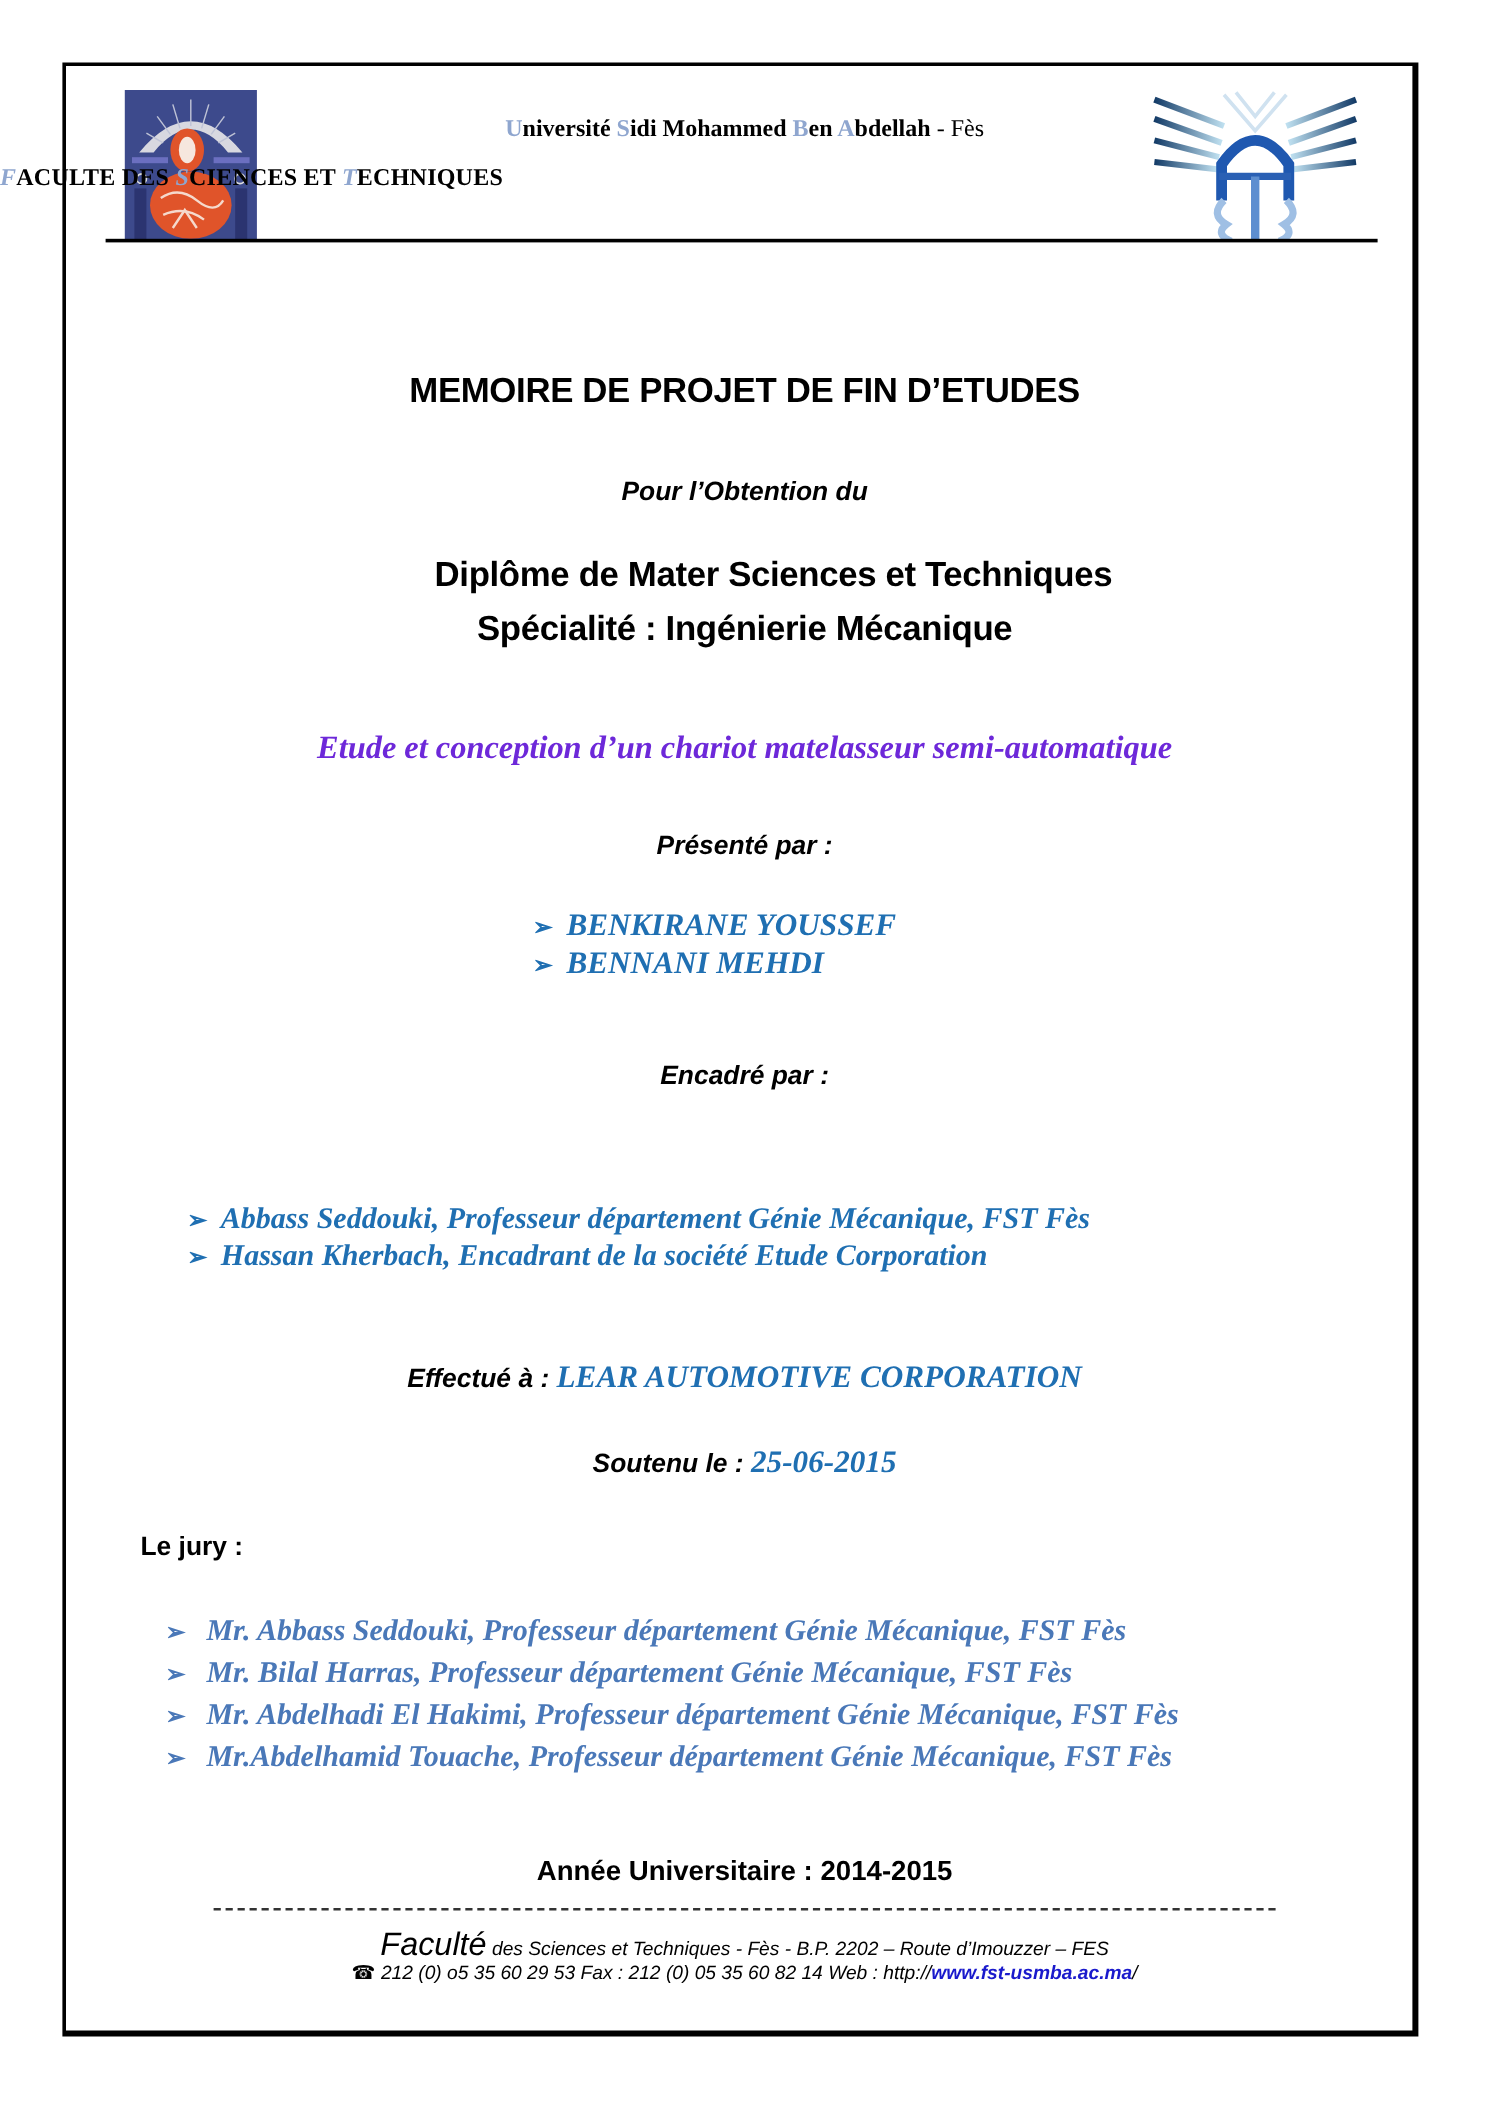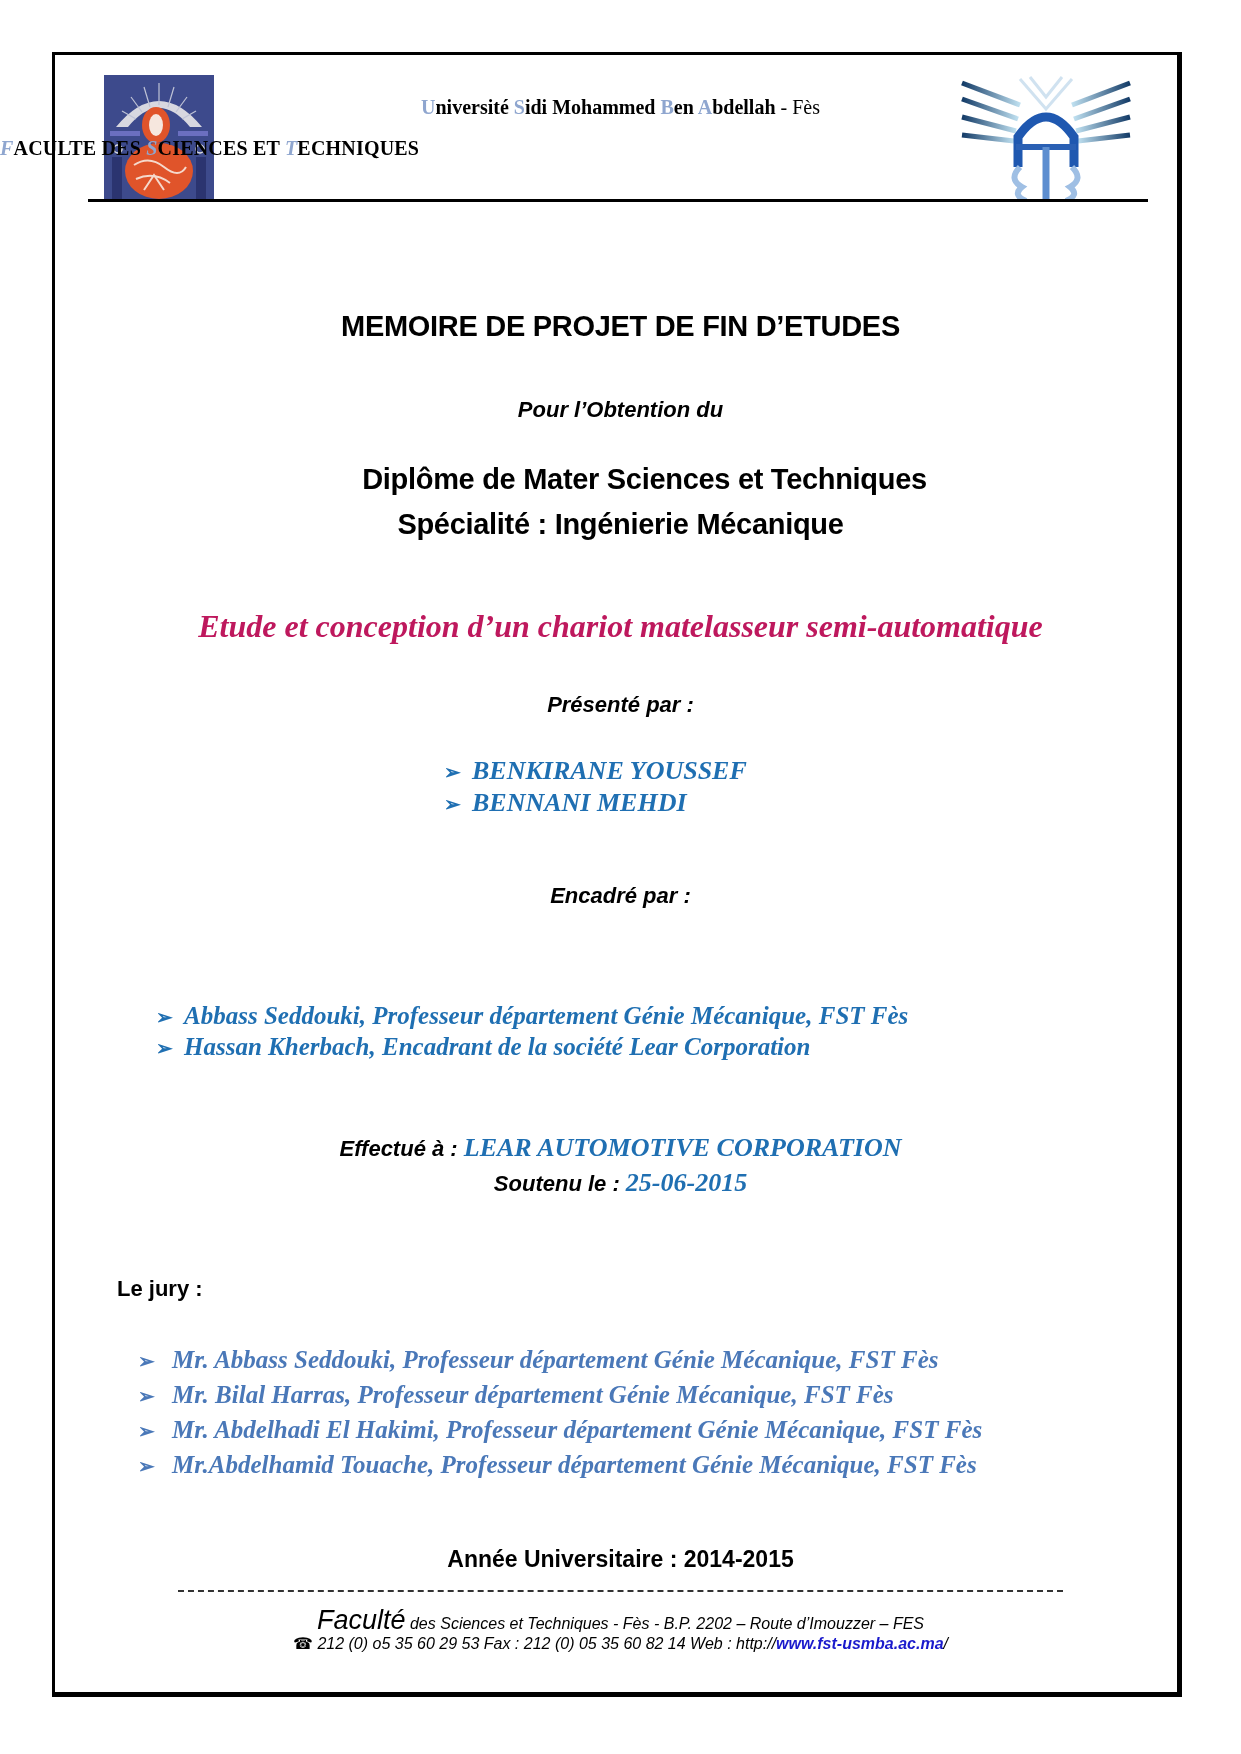--- a/index.html
+++ b/index.html
@@ -16,21 +16,21 @@
   .hl-i { color:#8fa6cf; font-style:italic; }
   .plain { font-weight:normal;margin-top:19px; }
   .header-rule { left:88px; top:199px; width:1060px; height:3px; background:#000; }
 
   .sans { font-family:"Liberation Sans", "DejaVu Sans", sans-serif; }
   .center { left:0; width:1241px; text-align:center; }
   .title { top:310px; font-size:29px; font-weight:bold; letter-spacing:-0.3px; }
   .sub-it { font-style:italic; font-weight:bold; font-size:22px; }
   .diploma { font-size:29px; font-weight:bold; letter-spacing:-0.3px; }
   .blue { color:#1f6fb2; }
-  .project { top:608px; font-family:"Liberation Serif", serif; font-style:italic; font-weight:bold; font-size:32px; color:#be185d; }
+  .project { top:608px; font-family:"Liberation Serif", serif; font-style:italic; font-weight:bold; font-size:27px; color:#6d28d9; }
 
   .bullets { font-family:"Liberation Serif", serif; font-style:italic; font-weight:bold; }
   .bullet-row { display:flex; align-items:baseline; white-space:nowrap; }
   .arrow { display:inline-block; width:28px; font-style:normal; font-size:20px; color:#1f6fb2; }
 
   .label-it { font-family:"Liberation Sans", sans-serif; font-style:italic; font-weight:bold; font-size:22px; }
   .label-plain { font-family:"Liberation Sans", sans-serif; font-weight:bold; font-size:22px; }
 
   .footer-dash { left:178px; top:1590px; width:885px; border-top:2px dashed #333; }
   .footer1 { top:1605px; font-family:"Liberation Sans", sans-serif; font-style:italic; font-size:16px; }
@@ -141,27 +141,27 @@
 
 <div class="abs center label-it" style="top:883px;">Encadré par :</div>
 
 <div class="abs bullets" style="left:156px; top:1002px; font-size:25px; color:#1f6fb2;">
   <div class="bullet-row">
       <span class="arrow">➢</span>
       <span>Abbass  Seddouki, Professeur département Génie Mécanique, FST Fès</span>
     </div>
   <div class="bullet-row" style="margin-top:3px;">
       <span class="arrow">➢</span>
-      <span>Hassan Kherbach, Encadrant de la société  Lear Corporation</span>
+      <span>Hassan Kherbach, Encadrant de la société  Etude Corporation</span>
     </div>
 </div>
 
 <div class="abs center" style="top:1133px;"><span class="label-it">Effectué à : </span><span class="blue" style="font-family:'Liberation Serif',serif; font-style:italic; font-weight:bold; font-size:26px;">LEAR AUTOMOTIVE CORPORATION</span></div>
 
-<div class="abs center" style="top:1168px;"><span class="label-it">Soutenu le : </span><span class="blue" style="font-family:'Liberation Serif',serif; font-style:italic; font-weight:bold; font-size:26px;">25-06-2015</span></div>
+<div class="abs center" style="top:1204px;"><span class="label-it">Soutenu le : </span><span class="blue" style="font-family:'Liberation Serif',serif; font-style:italic; font-weight:bold; font-size:26px;">25-06-2015</span></div>
 
 <div class="abs label-plain" style="left:117px; top:1276px;">Le jury :</div>
 
 <div class="abs bullets" style="left:138px; top:1343px; font-size:25px; color:#4a78b8; line-height:33px;">
   <div class="bullet-row">
       <span class="arrow" style="color:#4a78b8; width:34px;">➢</span>
       <span>Mr. Abbass Seddouki, Professeur département Génie Mécanique, FST Fès</span>
     </div>
   <div class="bullet-row">
       <span class="arrow" style="color:#4a78b8; width:34px;">➢</span>

